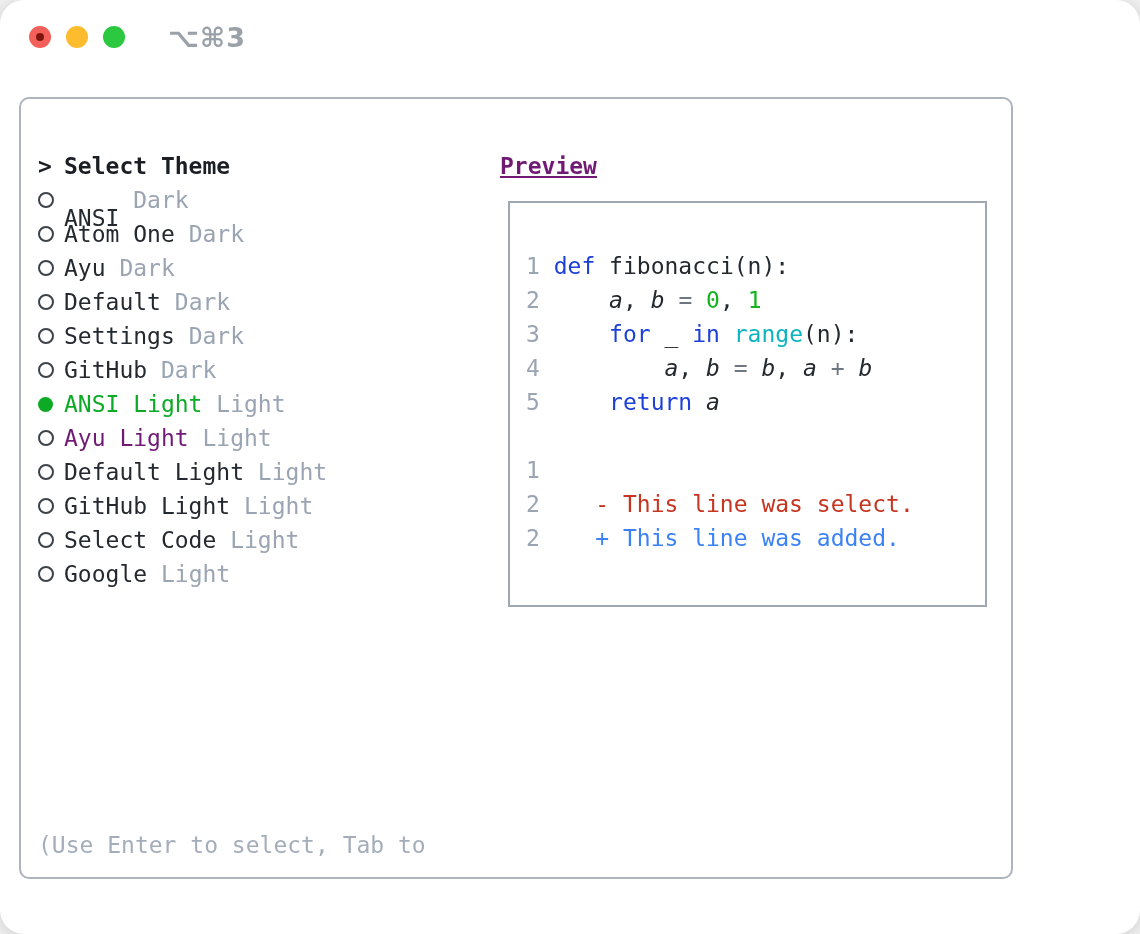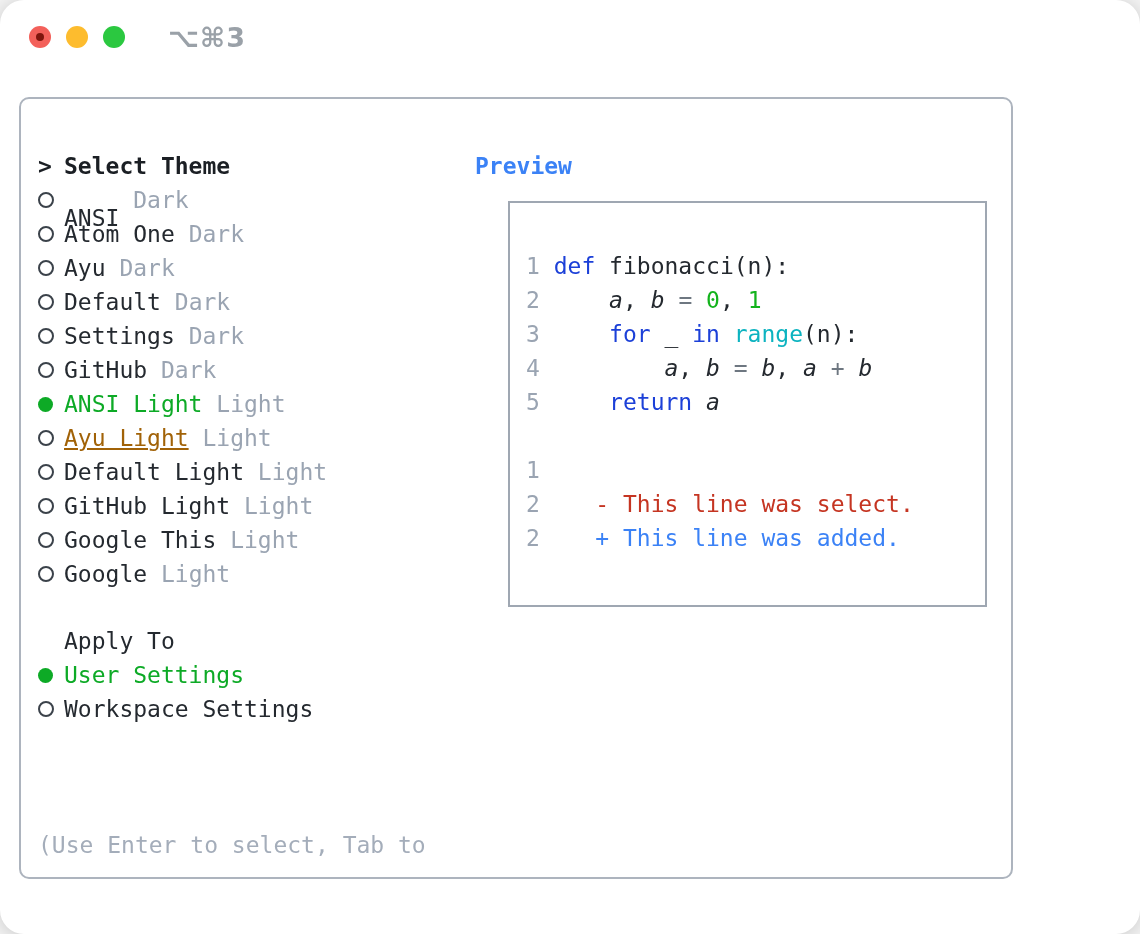--- a/index.html
+++ b/index.html
@@ -25,22 +25,22 @@
   .row{display:flex;align-items:center;height:34px;font-size:23px;white-space:pre;}
   .marker{width:26px;display:flex;align-items:center;flex:none;}
   .prompt{font-weight:bold;color:#1b1f24;}
   .ring{width:12px;height:12px;border:2px solid #3b424a;border-radius:50%;box-sizing:content-box;}
   .dot-sel{width:15px;height:15px;border-radius:50%;}
   .bold{font-weight:bold;color:#1b1f24;}
   .theme-list{position:absolute;left:17px;top:50px;}
   .apply{position:absolute;left:17px;top:525px;}
   .hint{position:absolute;left:17px;top:661px;font-size:23px;line-height:34px;white-space:pre;}
   
-  .preview-heading{position:absolute;left:454px;top:50px;height:34px;display:flex;
-    align-items:center;font-size:23px;font-weight:bold;color:#3b82f6;}
+  .preview-heading{position:absolute;left:479px;top:50px;height:34px;display:flex;
+    align-items:center;font-size:23px;font-weight:bold;color:#701a75;text-decoration:underline;}
   .preview-box{position:absolute;left:487px;top:102px;width:479px;height:406px;
     border:2px solid #9fa7b2;box-sizing:border-box;background:#fff;}
   .code{padding:46px 0 0 16px;}
   .cline{height:34px;display:flex;align-items:center;font-size:23px;white-space:pre;}
   .it{font-style:italic;}
 </style>
 </head>
 <body>
 
 <div class="window">
@@ -62,54 +62,44 @@
         <span class="bold">Select Theme</span>
       </div>
       <div id="theme-rows">
           <div class="row"><span class="marker"><span class="ring"></span></span><span style="color: rgb(36, 41, 47); margin-top: 36px;">ANSI</span><span style="color: rgb(154, 164, 178);"> Dark</span></div>
           <div class="row"><span class="marker"><span class="ring"></span></span><span style="color: rgb(36, 41, 47);">Atom One</span><span style="color: rgb(154, 164, 178);"> Dark</span></div>
           <div class="row"><span class="marker"><span class="ring"></span></span><span style="color: rgb(36, 41, 47);">Ayu</span><span style="color: rgb(154, 164, 178);"> Dark</span></div>
           <div class="row"><span class="marker"><span class="ring"></span></span><span style="color: rgb(36, 41, 47);">Default</span><span style="color: rgb(154, 164, 178);"> Dark</span></div>
           <div class="row"><span class="marker"><span class="ring"></span></span><span style="color: rgb(36, 41, 47);">Settings</span><span style="color: rgb(154, 164, 178);"> Dark</span></div>
           <div class="row"><span class="marker"><span class="ring"></span></span><span style="color: rgb(36, 41, 47);">GitHub</span><span style="color: rgb(154, 164, 178);"> Dark</span></div>
           <div class="row"><span class="marker"><span class="dot-sel" style="background: rgb(13, 170, 38);"></span></span><span style="color: rgb(13, 170, 38);">ANSI Light</span><span style="color: rgb(154, 164, 178);"> Light</span></div>
-          <div class="row"><span class="marker"><span class="ring"></span></span><span style="color: #a16207; text-decoration: underline;">Ayu Light</span><span style="color: rgb(154, 164, 178);"> Light</span></div>
+          <div class="row"><span class="marker"><span class="ring"></span></span><span style="color: #701a75;">Ayu Light</span><span style="color: rgb(154, 164, 178);"> Light</span></div>
           <div class="row"><span class="marker"><span class="ring"></span></span><span style="color: rgb(36, 41, 47);">Default Light</span><span style="color: rgb(154, 164, 178);"> Light</span></div>
           <div class="row"><span class="marker"><span class="ring"></span></span><span style="color: rgb(36, 41, 47);">GitHub Light</span><span style="color: rgb(154, 164, 178);"> Light</span></div>
-          <div class="row"><span class="marker"><span class="ring"></span></span><span style="color: rgb(36, 41, 47);">Google This</span><span style="color: rgb(154, 164, 178);"> Light</span></div>
+          <div class="row"><span class="marker"><span class="ring"></span></span><span style="color: rgb(36, 41, 47);">Select Code</span><span style="color: rgb(154, 164, 178);"> Light</span></div>
           <div class="row"><span class="marker"><span class="ring"></span></span><span style="color: rgb(36, 41, 47);">Google</span><span style="color: rgb(154, 164, 178);"> Light</span></div>
         </div>
     </div>
 
     <div class="preview-heading">Preview</div>
 
     <div class="preview-box">
       <div class="code" id="code-block">
           <div class="cline"><span style="color: rgb(154, 164, 178);">1</span><span style="color: rgb(36, 41, 47);"> </span><span style="color: rgb(28, 64, 216);">def</span><span style="color: rgb(36, 41, 47);"> fibonacci(n):</span></div>
           <div class="cline"><span style="color: rgb(154, 164, 178);">2</span><span style="color: rgb(36, 41, 47);">     </span><span class="it" style="color: rgb(36, 41, 47);">a</span><span style="color: rgb(36, 41, 47);">, </span><span class="it" style="color: rgb(36, 41, 47);">b</span><span style="color: rgb(36, 41, 47);"> </span><span style="color: rgb(110, 119, 129);">=</span><span style="color: rgb(36, 41, 47);"> </span><span style="color: rgb(19, 179, 28);">0</span><span style="color: rgb(36, 41, 47);">, </span><span style="color: rgb(19, 179, 28);">1</span></div>
           <div class="cline"><span style="color: rgb(154, 164, 178);">3</span><span style="color: rgb(36, 41, 47);">     </span><span style="color: rgb(28, 64, 216);">for</span><span style="color: rgb(36, 41, 47);"> _ </span><span style="color: rgb(28, 64, 216);">in</span><span style="color: rgb(36, 41, 47);"> </span><span style="color: rgb(12, 179, 192);">range</span><span style="color: rgb(36, 41, 47);">(n):</span></div>
           <div class="cline"><span style="color: rgb(154, 164, 178);">4</span><span style="color: rgb(36, 41, 47);">         </span><span class="it" style="color: rgb(36, 41, 47);">a</span><span style="color: rgb(36, 41, 47);">, </span><span class="it" style="color: rgb(36, 41, 47);">b</span><span style="color: rgb(36, 41, 47);"> </span><span style="color: rgb(110, 119, 129);">=</span><span style="color: rgb(36, 41, 47);"> </span><span class="it" style="color: rgb(36, 41, 47);">b</span><span style="color: rgb(36, 41, 47);">, </span><span class="it" style="color: rgb(36, 41, 47);">a</span><span style="color: rgb(36, 41, 47);"> </span><span style="color: rgb(110, 119, 129);">+</span><span style="color: rgb(36, 41, 47);"> </span><span class="it" style="color: rgb(36, 41, 47);">b</span></div>
           <div class="cline"><span style="color: rgb(154, 164, 178);">5</span><span style="color: rgb(36, 41, 47);">     </span><span style="color: rgb(28, 64, 216);">return</span><span style="color: rgb(36, 41, 47);"> </span><span class="it" style="color: rgb(36, 41, 47);">a</span></div>
           <div class="cline"></div>
           <div class="cline"><span style="color: rgb(154, 164, 178);">1</span></div>
           <div class="cline"><span style="color: rgb(154, 164, 178);">2</span><span style="color: rgb(197, 53, 34);">    - This line was select.</span></div>
           <div class="cline"><span style="color: rgb(154, 164, 178);">2</span><span style="color: #3b82f6;">    + This line was added.</span></div>
         </div>
     </div>
 
-    <div class="apply">
-      <div class="row">
-        <span class="marker"></span>
-        <span>Apply To</span>
-      </div>
-      <div id="apply-rows">
-          <div class="row"><span class="marker"><span class="dot-sel" style="background: rgb(13, 170, 38);"></span></span><span style="color: rgb(13, 170, 38);">User Settings</span></div>
-          <div class="row"><span class="marker"><span class="ring"></span></span><span style="color: rgb(36, 41, 47);">Workspace Settings</span></div>
-        </div>
-    </div>
 
     <div class="hint" style="color: rgb(164, 173, 186);">
       <div>(Use Enter to select, Tab to</div>
       <div>change focus)</div>
     </div>
 
   </div>
 </div>
 
 </body></html>

